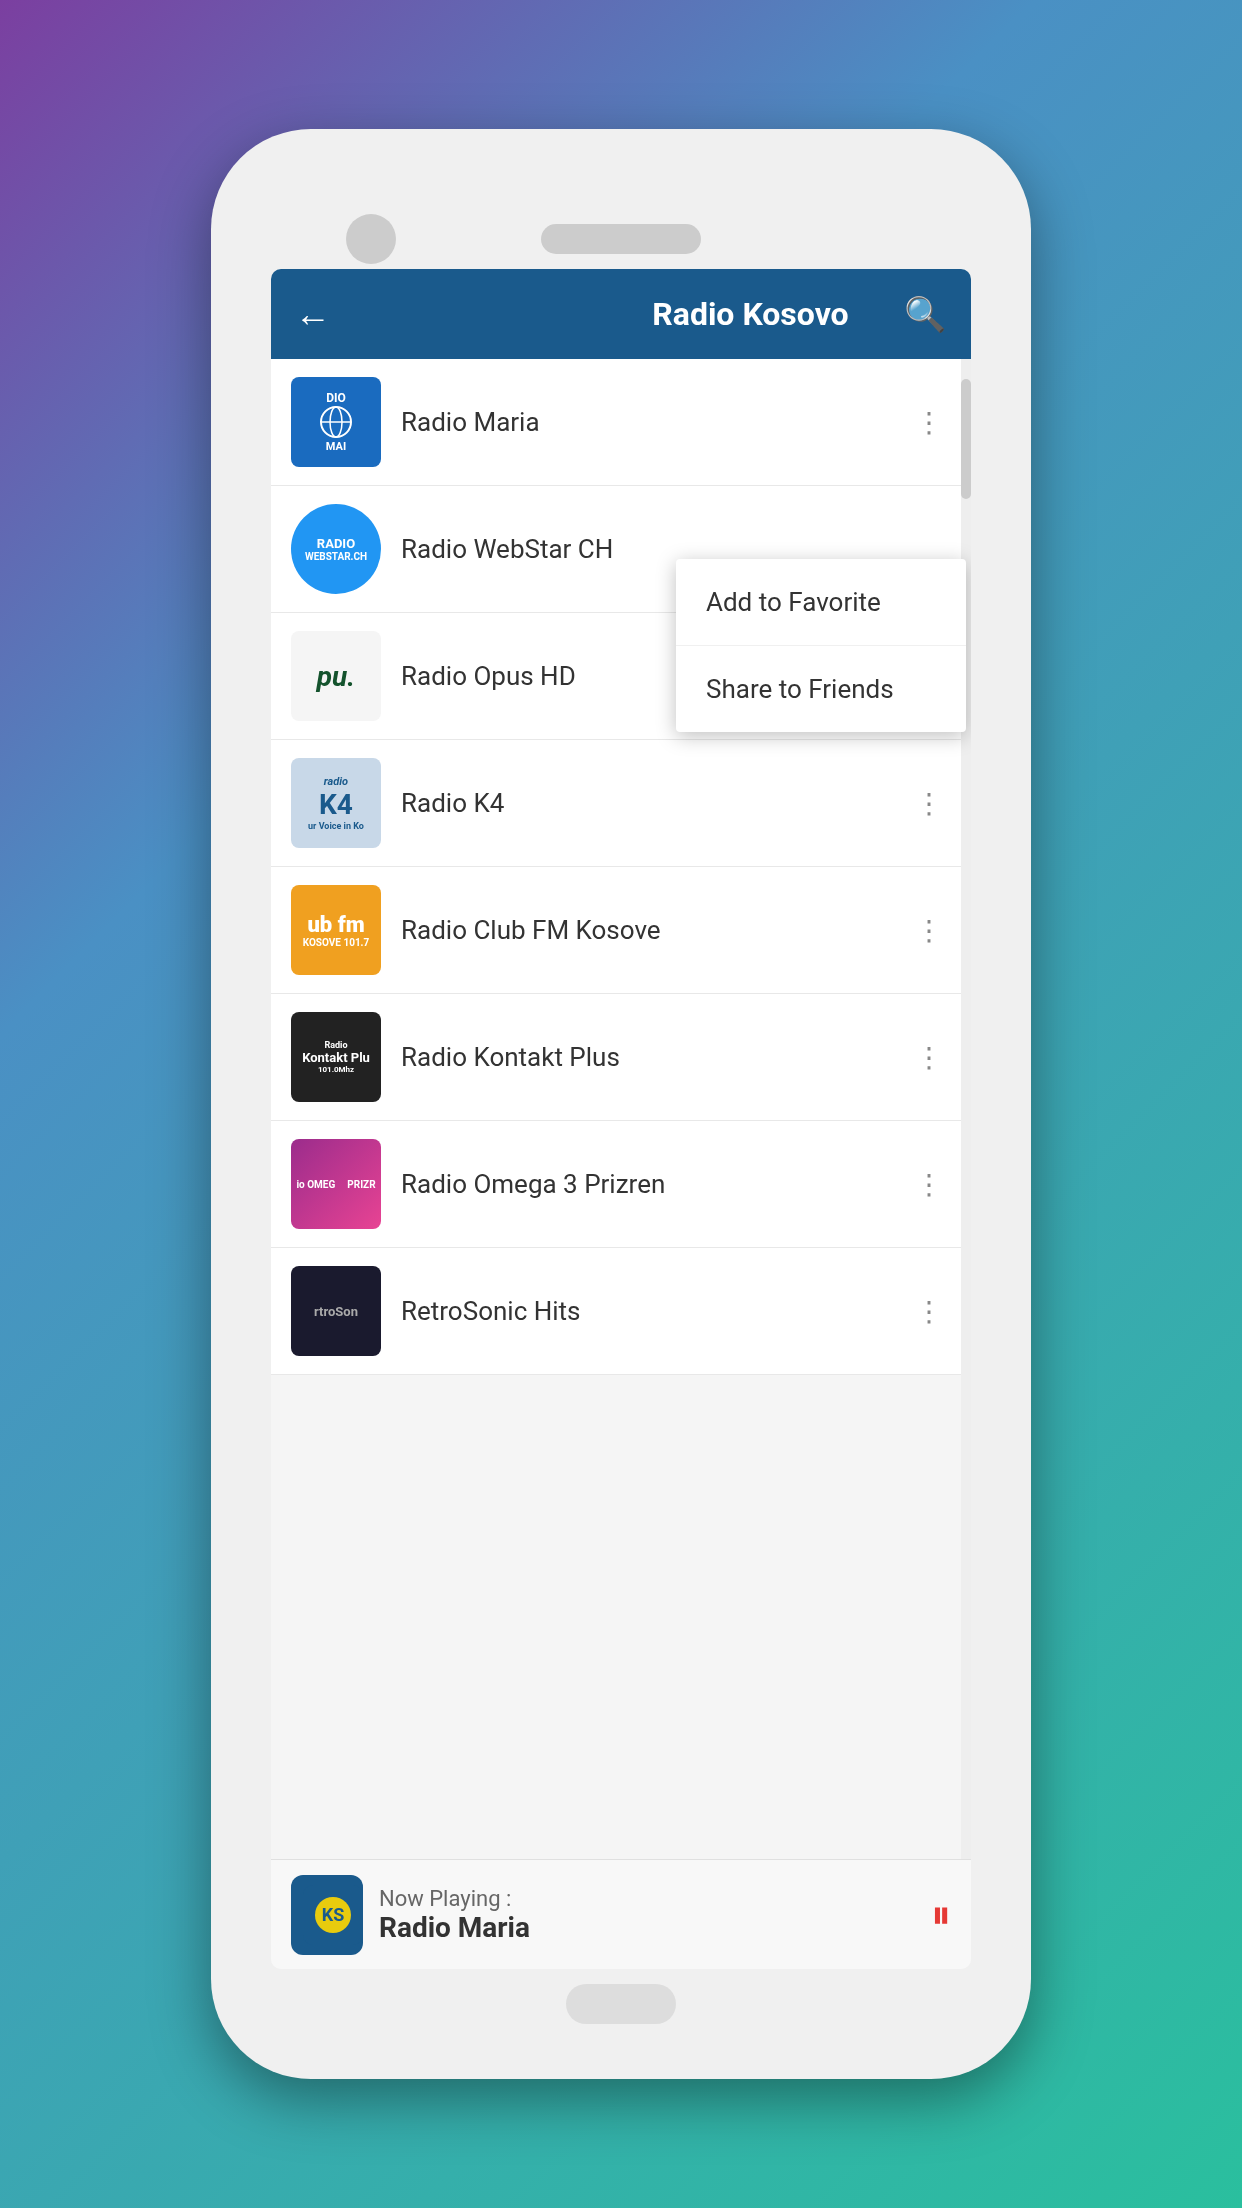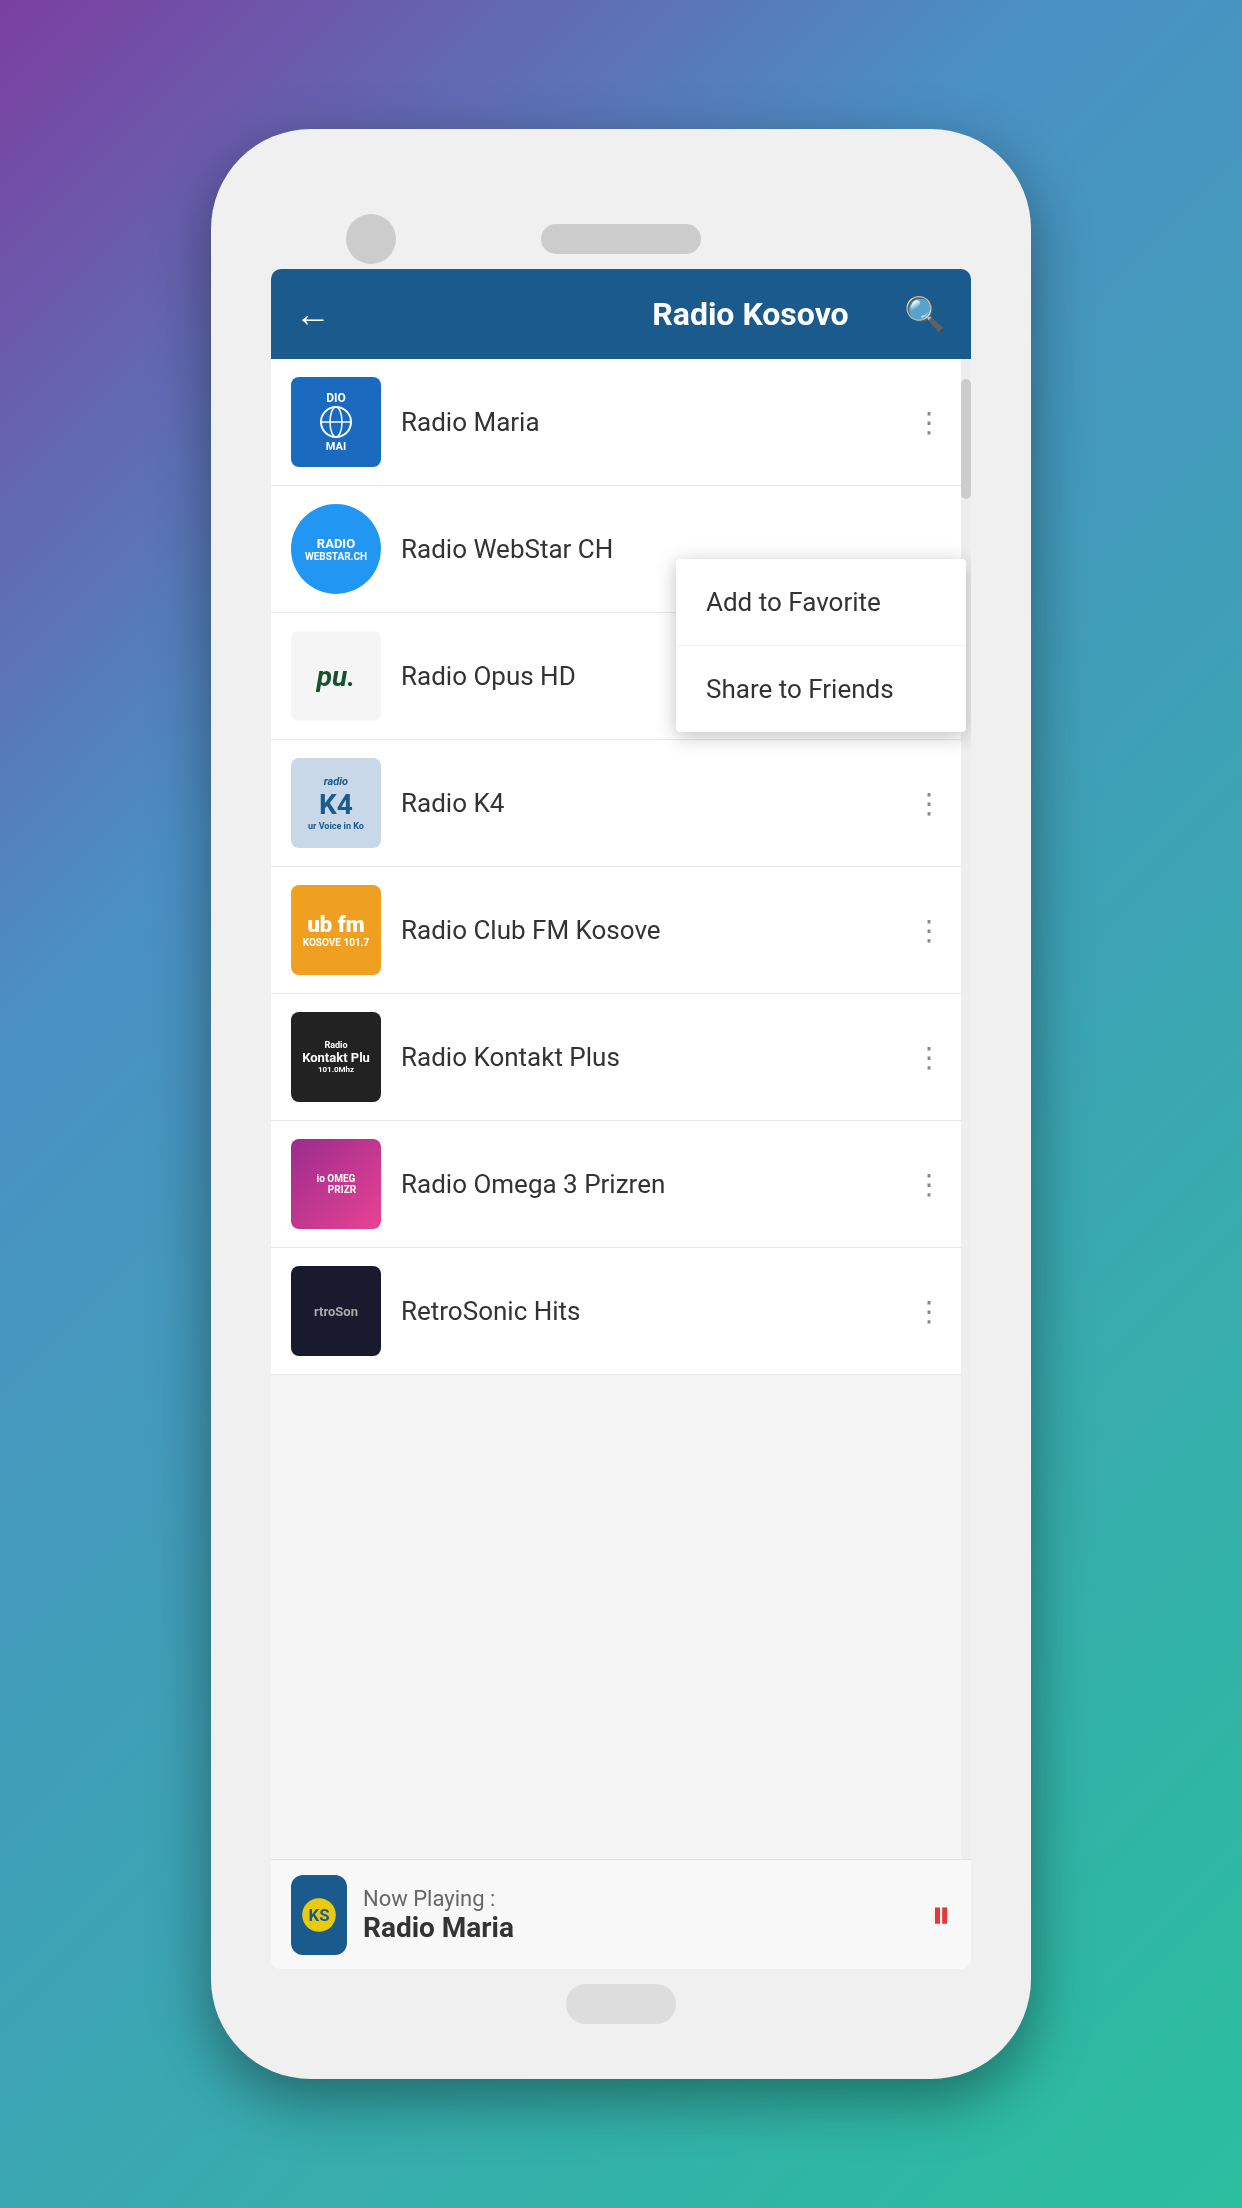--- a/index.html
+++ b/index.html
@@ -184,29 +184,29 @@
       display: flex;
       align-items: center;
       padding: 0 20px;
       position: absolute;
       bottom: 0;
       left: 0;
       right: 0;
     }
 
     .now-playing-icon {
-      width: 56px;
+      width: 72px;
       height: 80px;
       border-radius: 12px;
       background: #1a5a8c;
       margin-right: 16px;
       flex-shrink: 0;
       display: flex;
       align-items: center;
-      justify-content: flex-start;
+      justify-content: flex-end;
       overflow: hidden;
     }
 
     .now-playing-text {
       flex: 1;
     }
 
     .now-playing-label {
       font-size: 22px;
       color: #666;
@@ -334,21 +334,21 @@
             <span style="font-size:13px; font-weight:bold;">Kontakt Plu</span>
             <span style="font-size:8px;">101.0Mhz</span>
           </div>
         </div>
         <span class="radio-name">Radio Kontakt Plus</span>
         <span class="more-btn">⋮</span>
       </div>
 
       <div class="radio-item">
         <div class="radio-logo" style="background:linear-gradient(135deg, #9b2c8c, #e84393);">
-          <div class="logo-content" style="flex-direction:column; color:white; font-size:12px; font-weight:bold; text-align:left;">
+          <div class="logo-content" style="flex-direction:row; color:white; font-size:12px; font-weight:bold; text-align:left;">
             <span style="font-size:10px;">io OMEG</span>
             <span style="font-size:10px;padding-left:12px;">PRIZR</span>
           </div>
         </div>
         <span class="radio-name">Radio Omega 3 Prizren</span>
         <span class="more-btn">⋮</span>
       </div>
 
       <div class="radio-item">
         <div class="radio-logo" style="background:#1a1a2e;">

